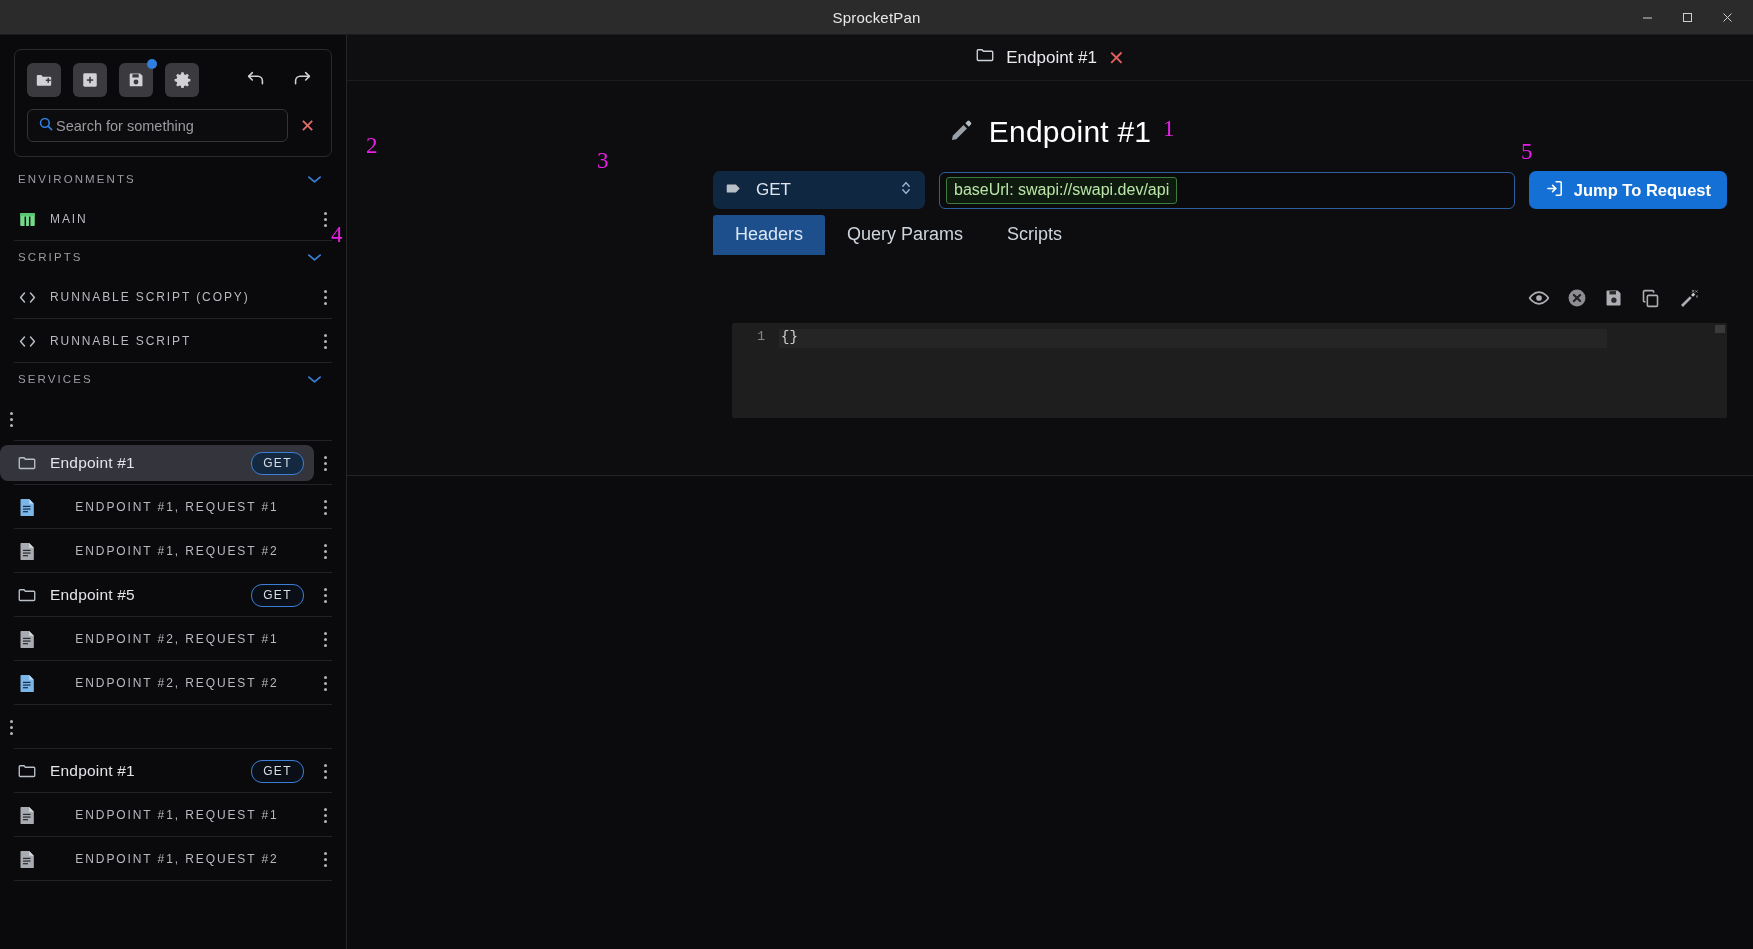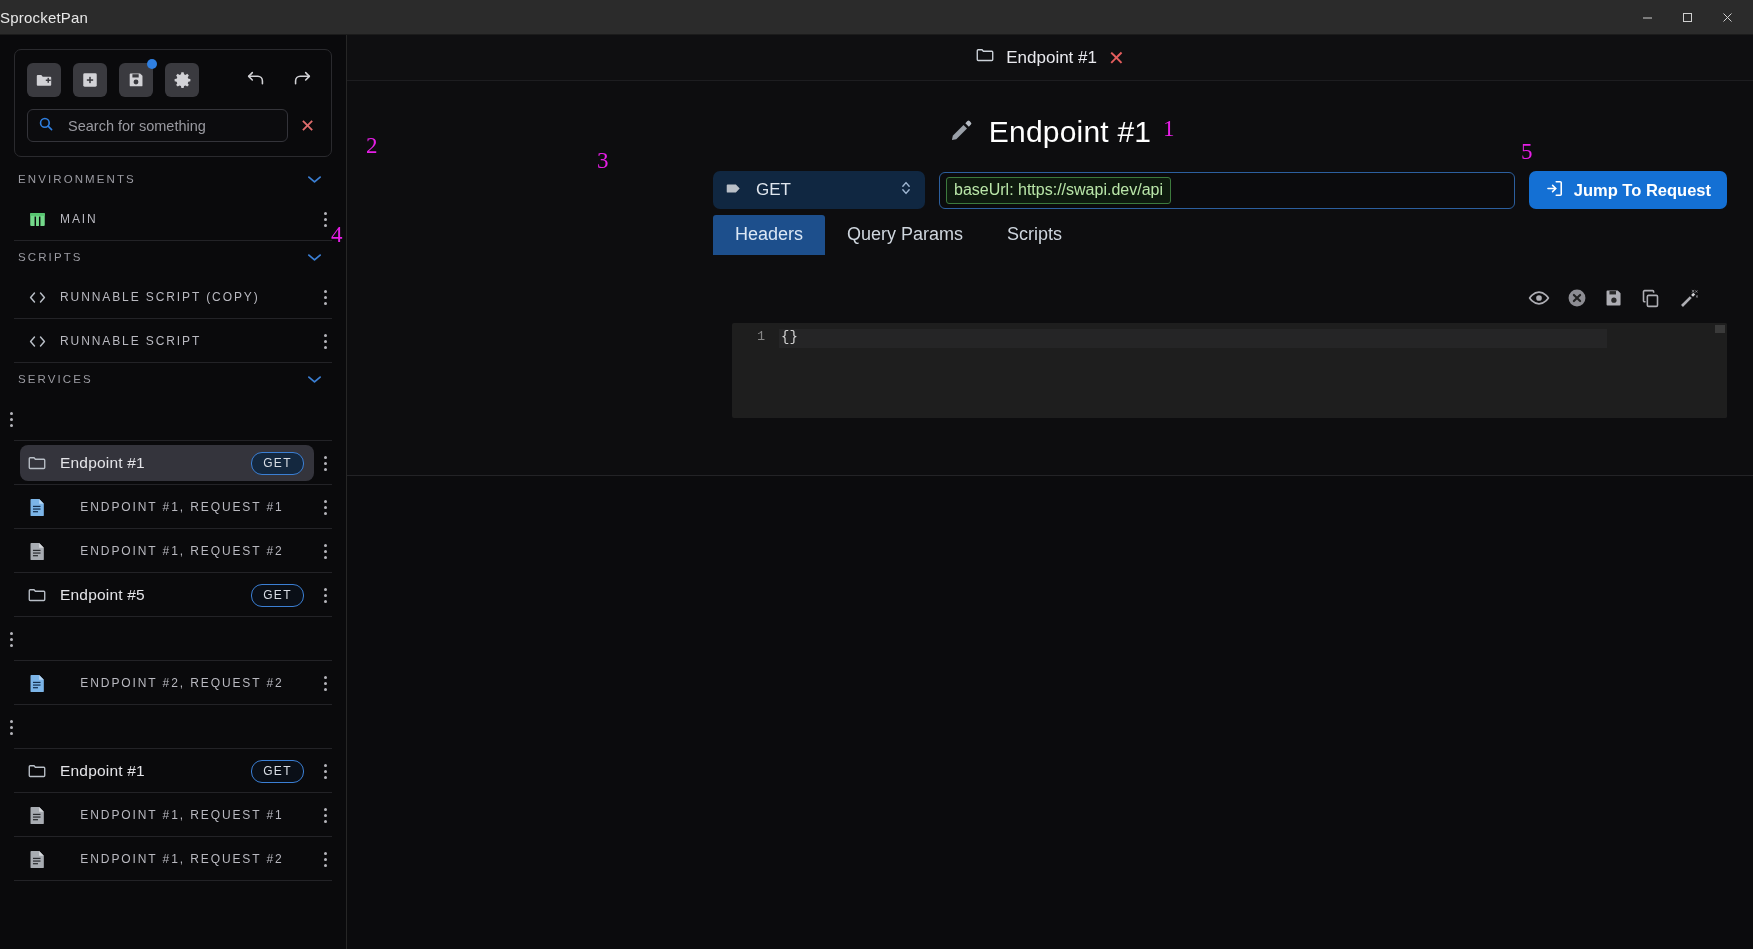--- a/index.html
+++ b/index.html
@@ -8,21 +8,21 @@
     background: #0d0d0f;
     font-family: "Liberation Sans", sans-serif;
     overflow: hidden;
     color: #e6e6e6;
   }
 
   
   .titlebar {
     height: 35px; width: 100%;
     background: #2b2b2b;
-    display: flex; align-items: center; 
+    display: flex; align-items: center; justify-content: center;
     position: relative;
     border-bottom: 1px solid #1b1b1b;
   }
   .titlebar-title { font-size: 15px; color: #e8e8e8; letter-spacing: .2px; }
   .win-controls { position: absolute; right: 6px; top: 0; height: 35px; display: flex; align-items: center; }
   .win-btn {
     width: 40px; height: 35px; display: flex; align-items: center; justify-content: center;
     color: #cfcfcf; font-size: 14px; cursor: default;
   }
   .win-btn svg { display: block; }
@@ -55,21 +55,21 @@
   .tool-btn .dot {
     position: absolute; top: -4px; right: -4px;
     width: 10px; height: 10px; border-radius: 50%;
     background: #2f7fe0;
   }
   .tool-spacer { flex: 1; }
   .search-row { display: flex; align-items: center; gap: 8px; margin-top: 12px; }
   .search-box {
     flex: 1; height: 33px;
     border: 1px solid #34343a; border-radius: 6px;
-    display: flex; align-items: center; gap: 14px; padding: 0 10px;
+    display: flex; align-items: center; gap: 2px; padding: 0 10px;
     background: #0c0c0e;
   }
   .search-box input {
     flex: 1; background: transparent; border: none; outline: none;
     color: #cfcfd3; font-size: 14.5px; font-family: "Liberation Sans", sans-serif;
   }
   .search-box input::placeholder { color: #9a9aa0; }
   .search-clear { color: #e06c6c; font-size: 18px; cursor: pointer; padding: 0 4px; line-height: 1; }
 
   .tree { margin-top: 6px; }
@@ -89,23 +89,22 @@
     cursor: pointer;
   }
   .row .sep {
     position: absolute; left: 14px; right: 14px; bottom: 0; height: 1px; background: #232327;
   }
   .row.selected .inner {
     background: #34343c; border-radius: 8px;
   }
   .row .inner {
     display: flex; align-items: center; gap: 12px;
-    flex: 1; height: 36px; padding: 0 10px 0 6px;
+    flex: 1; height: 36px; padding: 0 10px 0 16px;
     min-width: 0;
-    margin-left: 20px;
   }
   .row .ico { display: flex; align-items: center; justify-content: center; width: 22px; flex: none; }
   .row .label {
     flex: 1; min-width: 0;
     white-space: nowrap; overflow: hidden; text-overflow: ellipsis;
   }
   .label.caps { font-size: 12px; letter-spacing: 1.9px; color: #b9b9c0; text-transform: uppercase; }
   .label.mixed { font-size: 15.5px; color: #e4e4e8; letter-spacing: .2px; }
   .badge {
     flex: none;
@@ -455,20 +454,32 @@
             <span class="badge">GET</span>
           </div>
           <span class="kebab">
             <i></i>
             <i></i>
             <i></i>
           </span>
           <div class="sep"></div>
         </div>
         <div class="row">
+          <div class="inner ind-3">
+            <span class="ico">
+              <svg width="17" height="19" viewBox="0 0 18 20">
+                <path d="M1.6 1.8a.9.9 0 0 1 .9-.9h8.2l5 5v12.3a.9.9 0 0 1-.9.9H2.5a.9.9 0 0 1-.9-.9z" fill="#a8acb2"></path>
+                <path d="M10.7.9l5 5h-5z" fill="#d6d9dd"></path>
+                <rect x="4.2" y="8.2" width="8" height="1.3" fill="#2a2c30"></rect>
+                <rect x="4.2" y="11" width="8" height="1.3" fill="#2a2c30"></rect>
+                <rect x="4.2" y="13.8" width="5.3" height="1.3" fill="#2a2c30"></rect>
+              </svg>
+            </span>
+            <span class="label caps">ENDPOINT #2, REQUEST #1</span>
+          </div>
           <span class="kebab">
             <i></i>
             <i></i>
             <i></i>
           </span>
           <div class="sep"></div>
         </div>
         <div class="row">
           <div class="inner ind-3">
             <span class="ico">
@@ -590,21 +601,21 @@
         </span>
         <span class="mlabel">GET</span>
         <span>
           <svg width="14" height="18" viewBox="0 0 14 20" fill="none" stroke="#9fb6d2" stroke-width="1.6" stroke-linecap="round" stroke-linejoin="round">
             <polyline points="3.5,8 7,4 10.5,8"></polyline>
               <polyline points="3.5,12 7,16 10.5,12"></polyline>
           </svg>
         </span>
       </div>
       <div class="url-field">
-        <span class="url-chip">baseUrl: https://swapi.dev/api</span>
+        <span class="url-chip">baseUrl: swapi://swapi.dev/api</span>
       </div>
       <div class="jump-btn">
         <span>
           <svg width="19" height="19" viewBox="0 0 22 22" fill="none" stroke="#ffffff" stroke-width="1.8" stroke-linecap="round" stroke-linejoin="round">
             <path d="M13 3.2h4.6a1.2 1.2 0 0 1 1.2 1.2v13.2a1.2 1.2 0 0 1-1.2 1.2H13"></path>
             <line x1="3.4" y1="11" x2="12.4" y2="11"></line>
               <polyline points="8.8,7.4 12.4,11 8.8,14.6"></polyline>
           </svg>
         </span>
         <span>Jump To Request</span>

